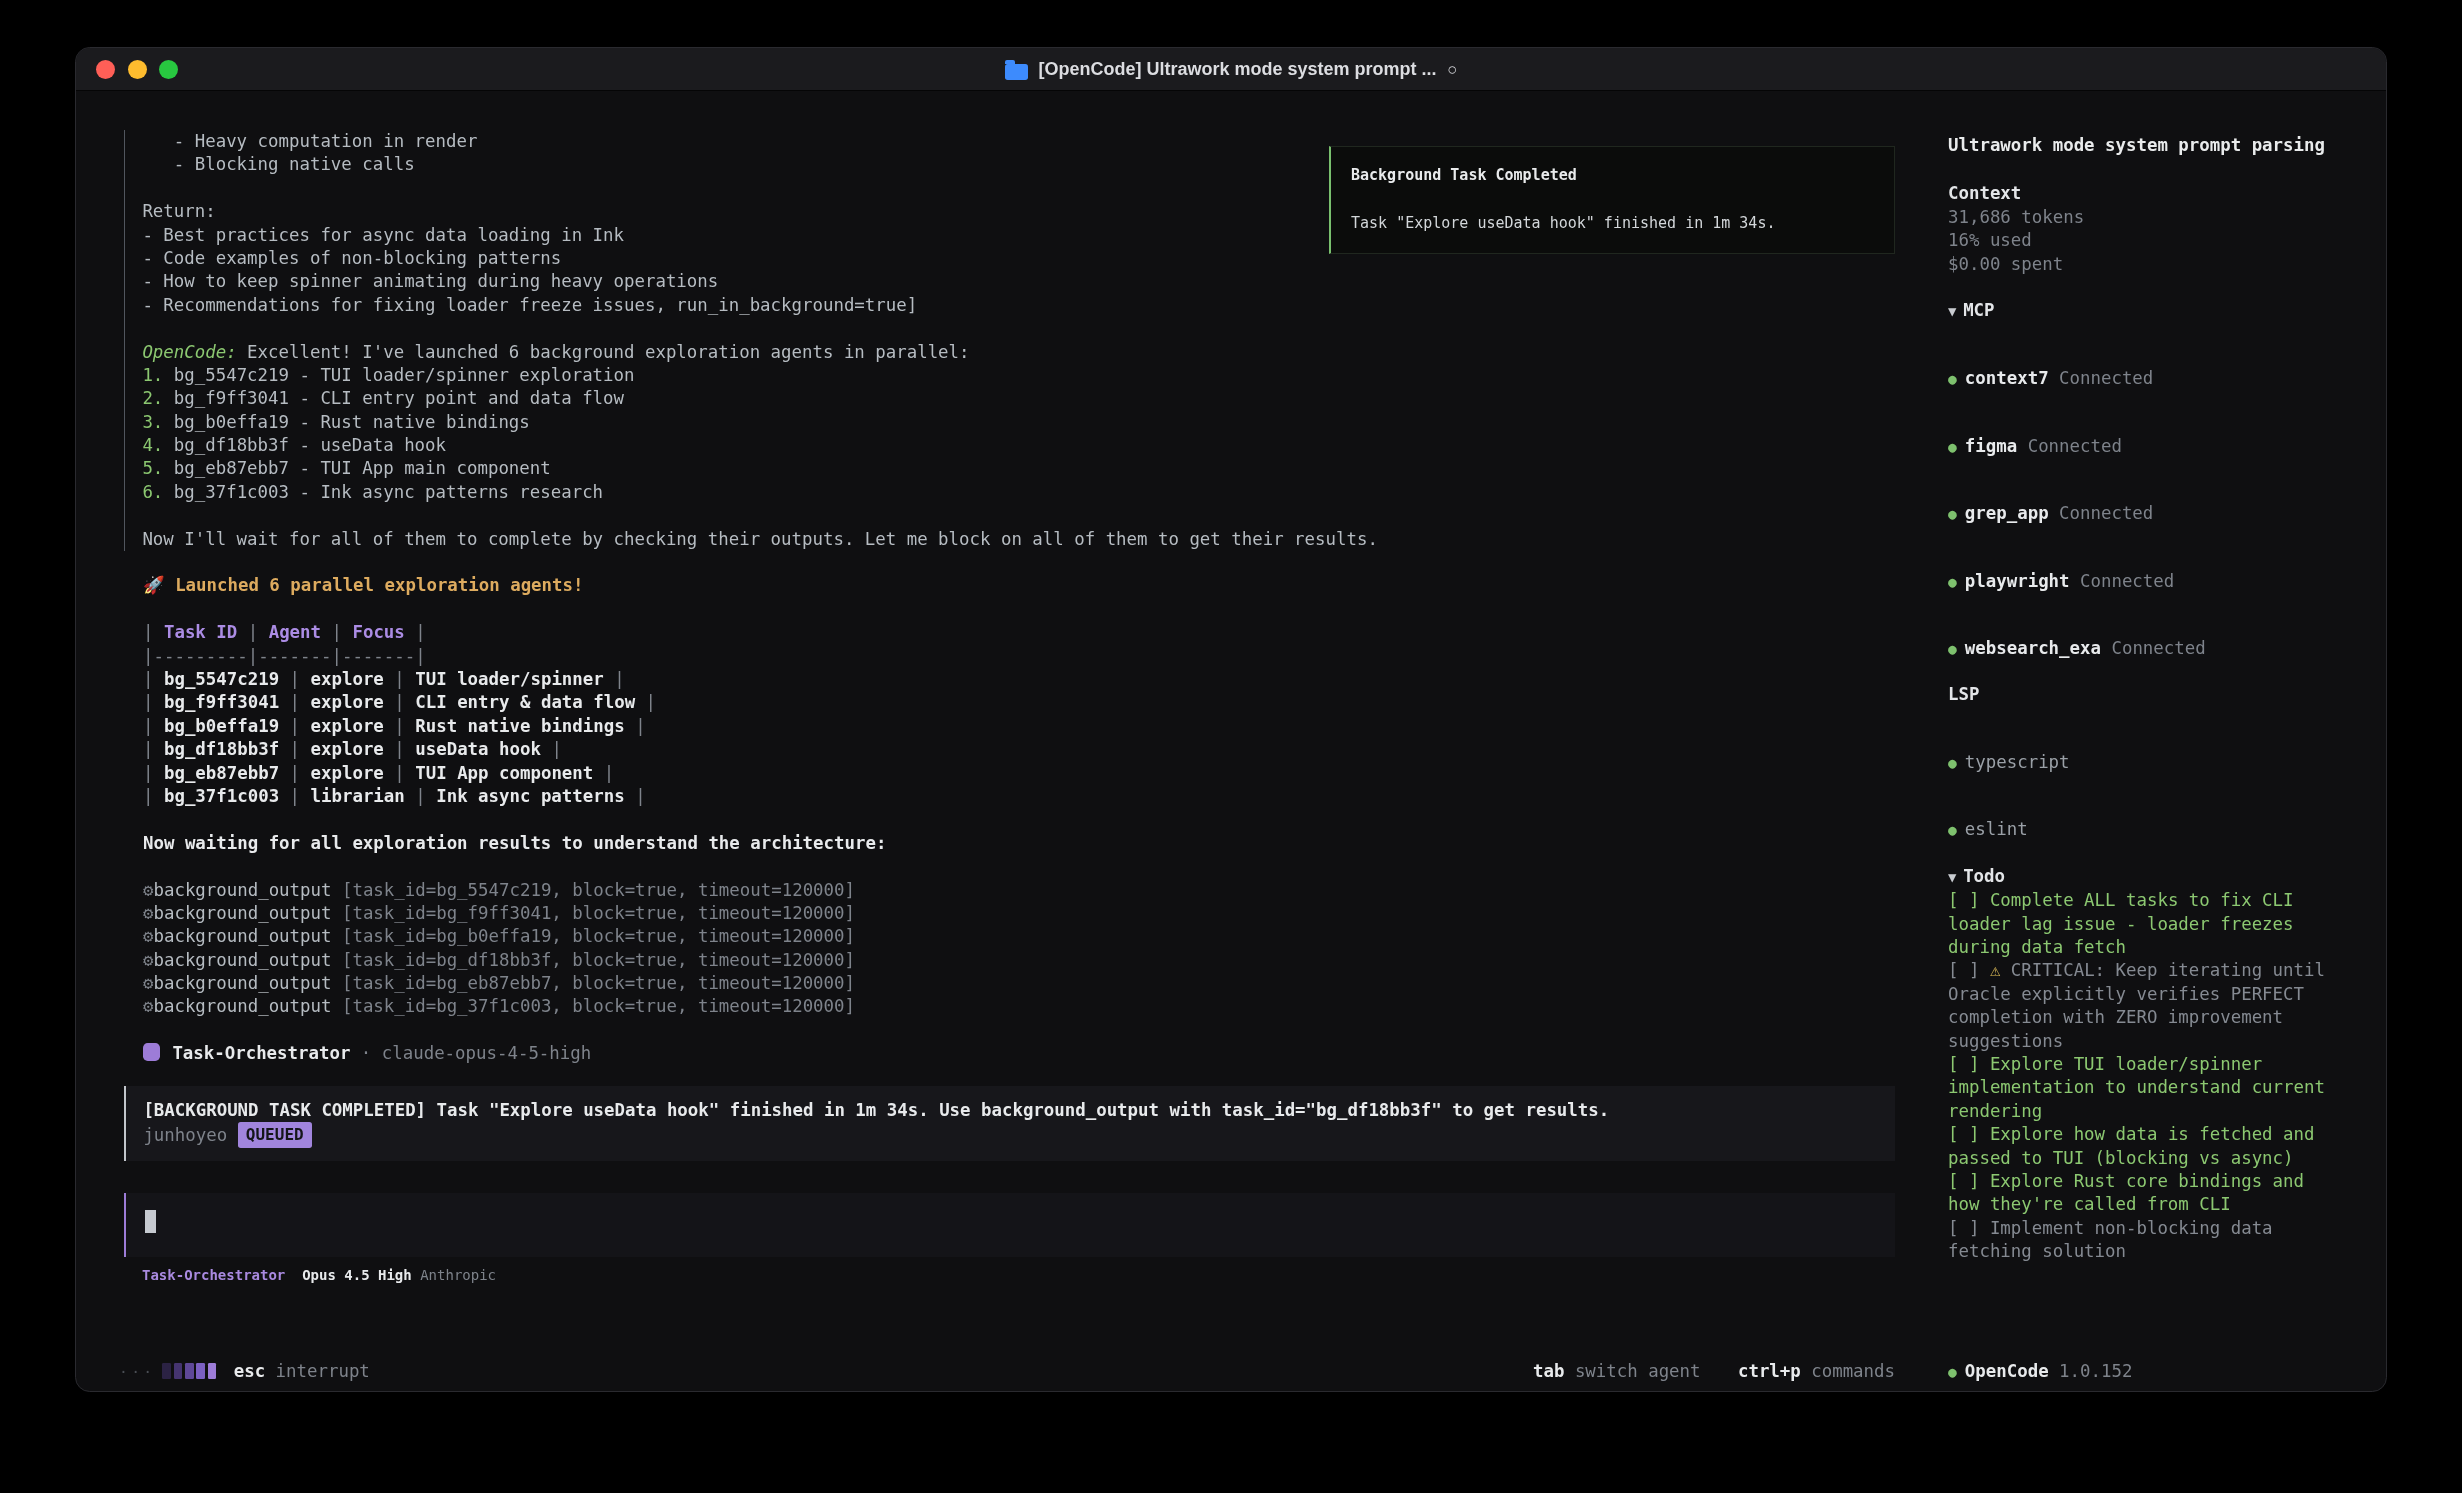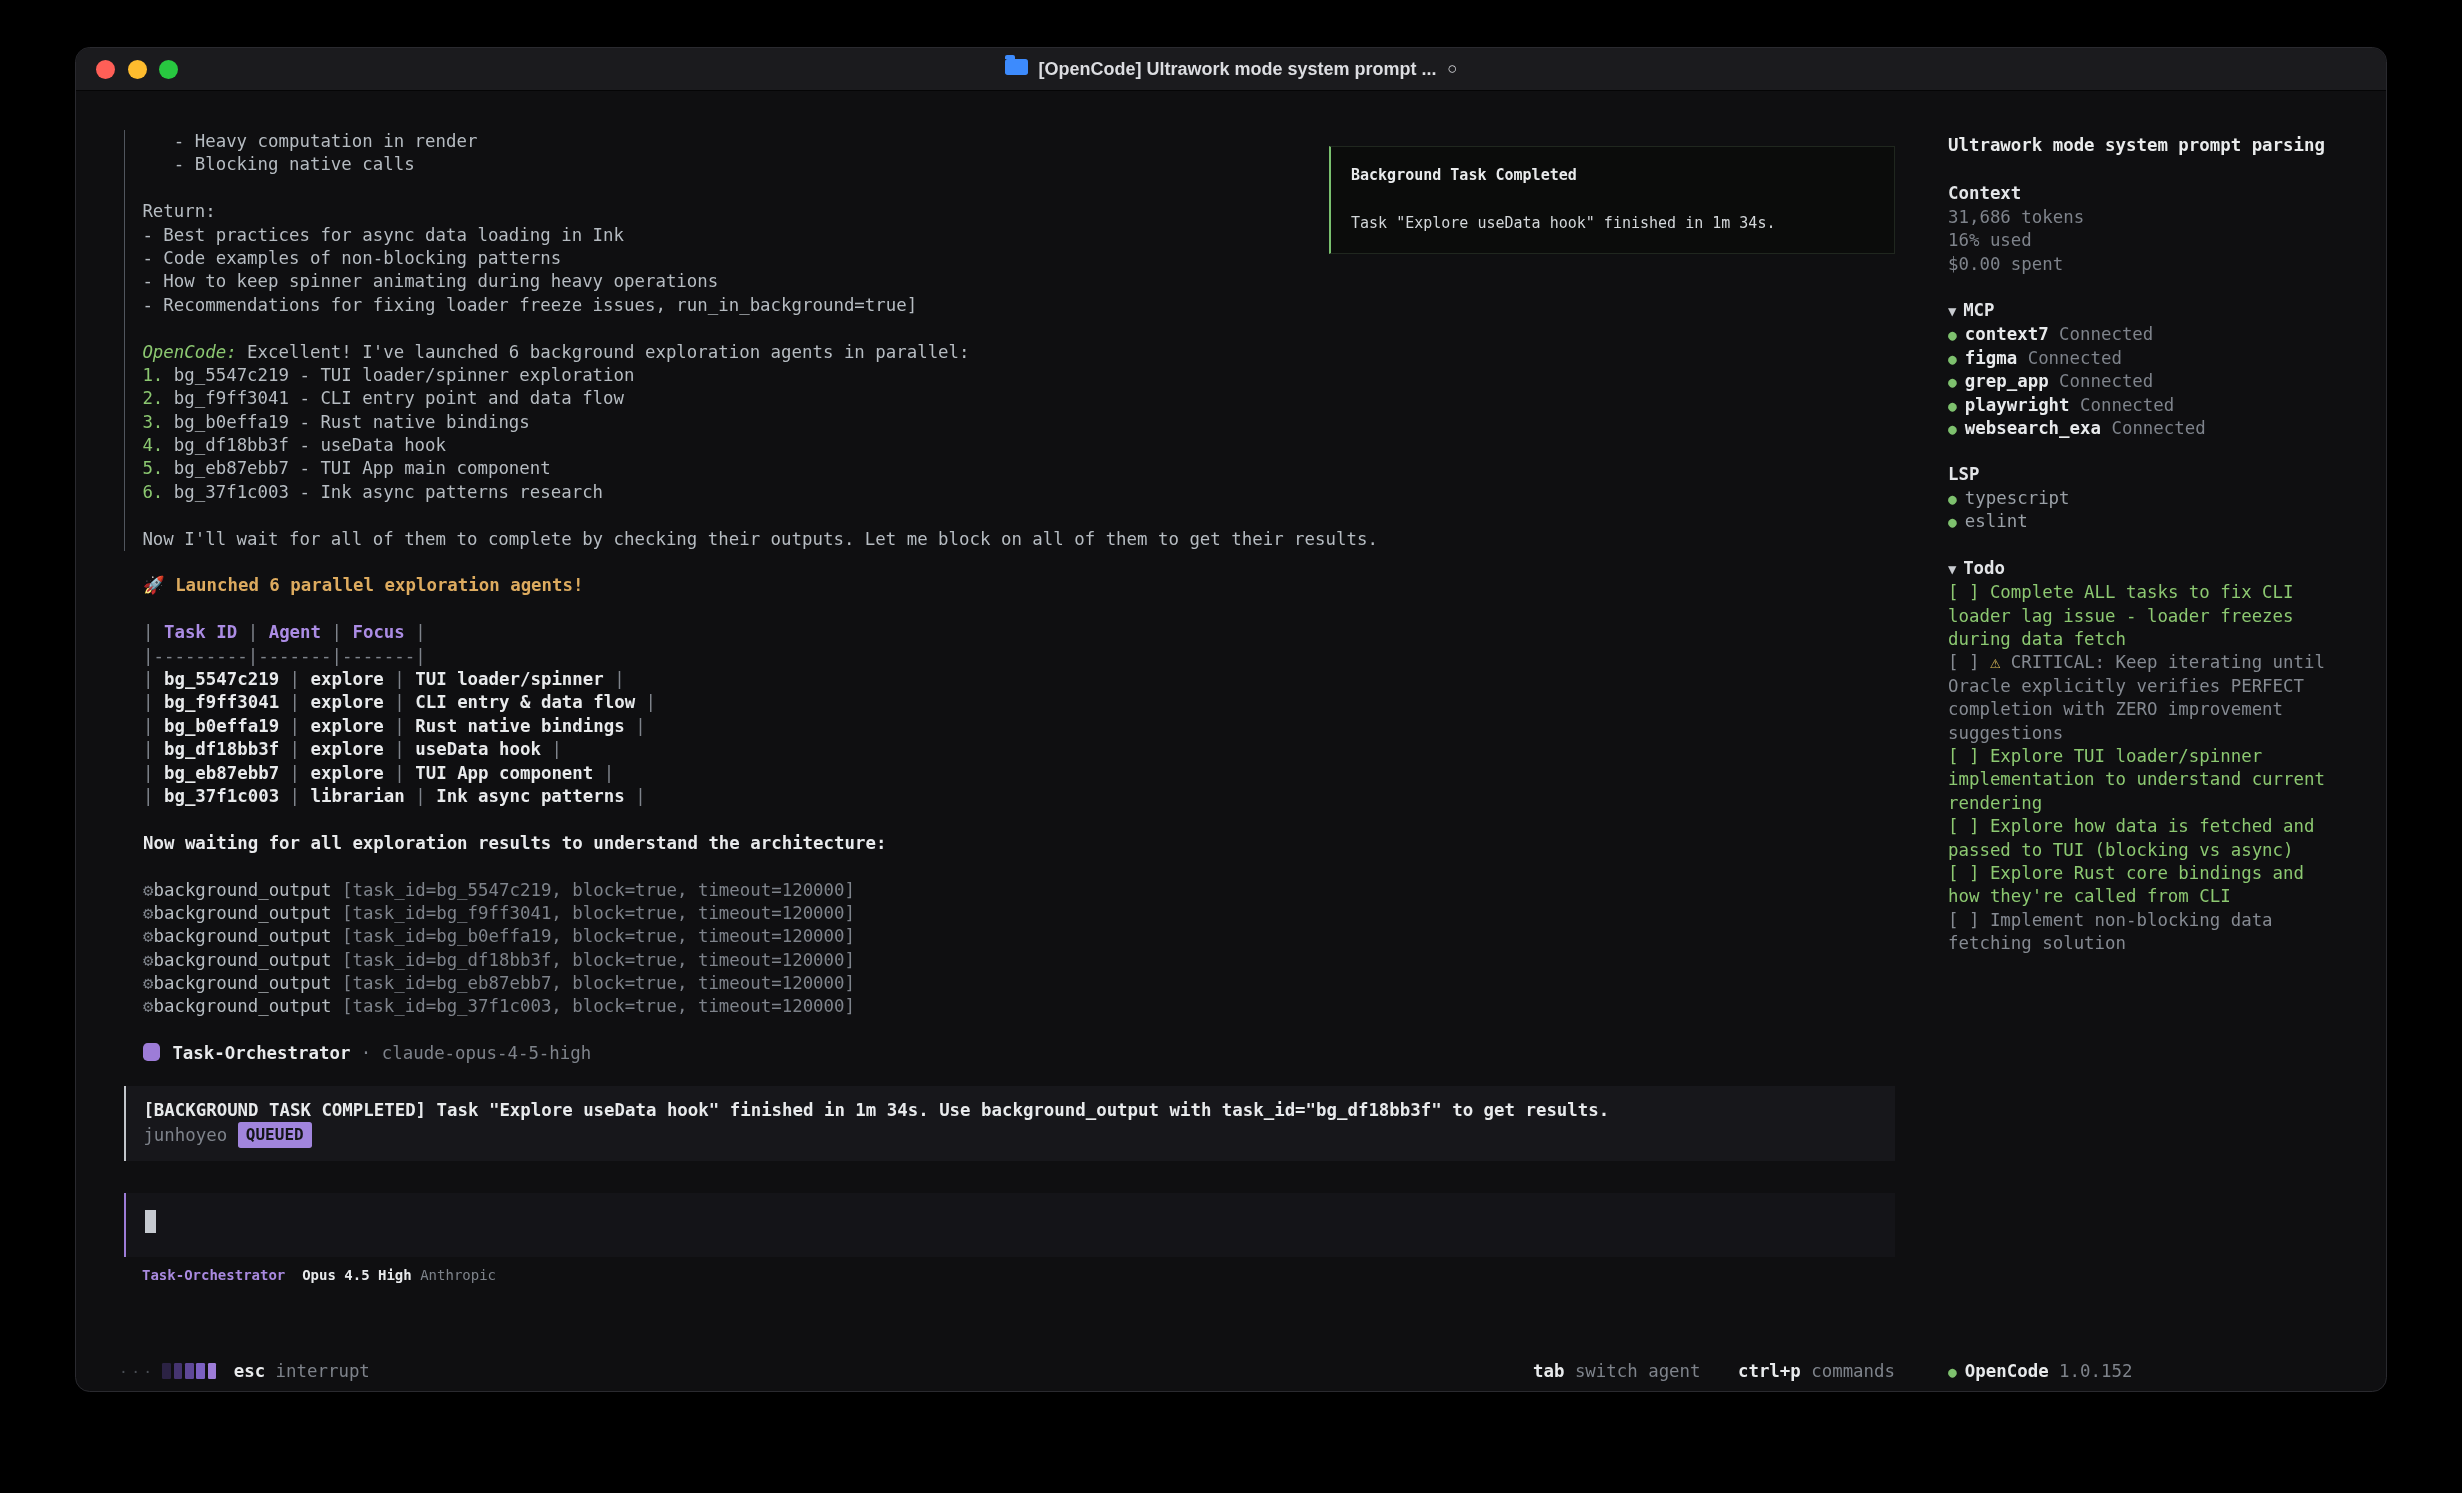--- a/index.html
+++ b/index.html
@@ -9,21 +9,21 @@
   .window { position:absolute; left:75px; top:47px; width:2312px; height:1345px;
     background:#0f0f11; border:0.7px solid #2a2a2f; border-radius:14.7px; overflow:hidden;
     box-shadow:0 27px 94px rgba(0,0,0,.85); display:flex; flex-direction:column; }
 
   
   .titlebar { height:43px; background:#1b1b1e; border-bottom:0.7px solid #050506;
     display:flex; align-items:center; position:relative; flex:none; }
   .lights { display:flex; gap:12.7px; padding-left:20px; z-index:2; }
   .light { width:19px; height:19px; border-radius:50%; }
   .light.red { background:#ff5f57; } .light.yellow { background:#febc2e; } .light.green { background:#28c840; }
-  .tb-title { position:absolute; left:0; right:0; display:flex; justify-content:center; align-items:flex-start; gap:10.7px;
+  .tb-title { position:absolute; left:0; right:0; display:flex; justify-content:center; align-items:flex-end; gap:10.7px;
     font-family:"Liberation Sans",sans-serif; font-size:18px; font-weight:700; color:#dcdde1; }
   .folder-icon { display:inline-block; width:23px; height:16px; background:#3d8bfd; border-radius:2.7px; position:relative; }
   .folder-icon::before { content:""; position:absolute; top:-4px; left:0; width:10px; height:4.7px; background:#3d8bfd; border-radius:2px 2px 0 0; }
   .tb-suffix { font-weight:400; font-size:16.7px; color:#d0d1d5; }
 
   .wbody { flex:1; display:flex; min-height:0; }
 
   
   .main { flex:1; position:relative; min-width:0; }
   .terminal { padding:39px 0 0 48px; font-size:17.4px; line-height:23.4px; }
@@ -63,21 +63,21 @@
   .notif-title { color:#e9ebec; font-weight:700; white-space:pre; }
   .notif-body { color:#d3d7da; margin-top:24px; white-space:pre; }
 
   
   .sidebar { width:462px; flex:none; padding:43px 59px 0 24px; font-size:17.4px; line-height:23.4px; }
   .sb-title { color:#e9ebec; font-weight:700; margin-bottom:25px; }
   .section { margin-bottom:23px; }
   .sec-head { color:#e3e5e8; font-weight:700; }
   .tri { color:#c9ccd1; font-weight:400; font-size:14px; margin-right:6.7px; }
   .ctx-line { color:#7e838b; }
-  .svc-item { white-space:pre; }
+  .svc-item { white-space:pre;margin-top:44px; }
   .dot { color:#7ec16e; font-size:14.7px; margin-right:8px; }
   .mcp-name { color:#e8eaec; font-weight:700; }
   .mcp-status { color:#7e838b; }
   .lsp-name { color:#9aa0a7; }
   .todo-item { white-space:pre-wrap; }
   .todo-active { color:#8cc871; }
   .todo-pending { color:#858a92; }
   .warn-icon { color:#e2c05a; }
 
   

